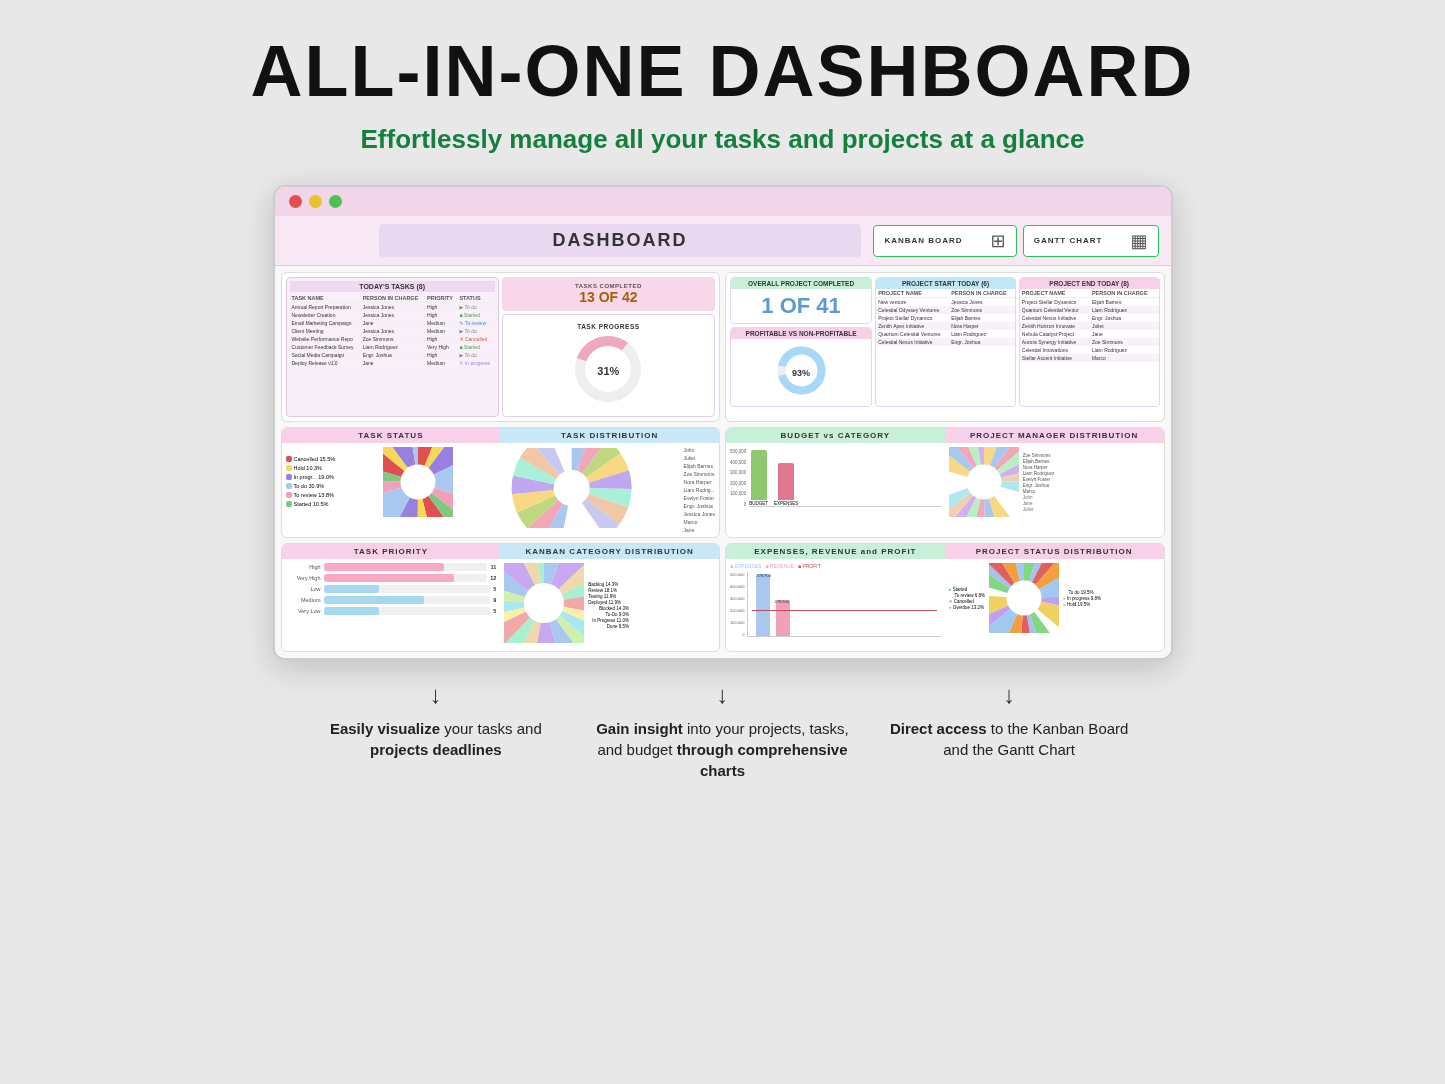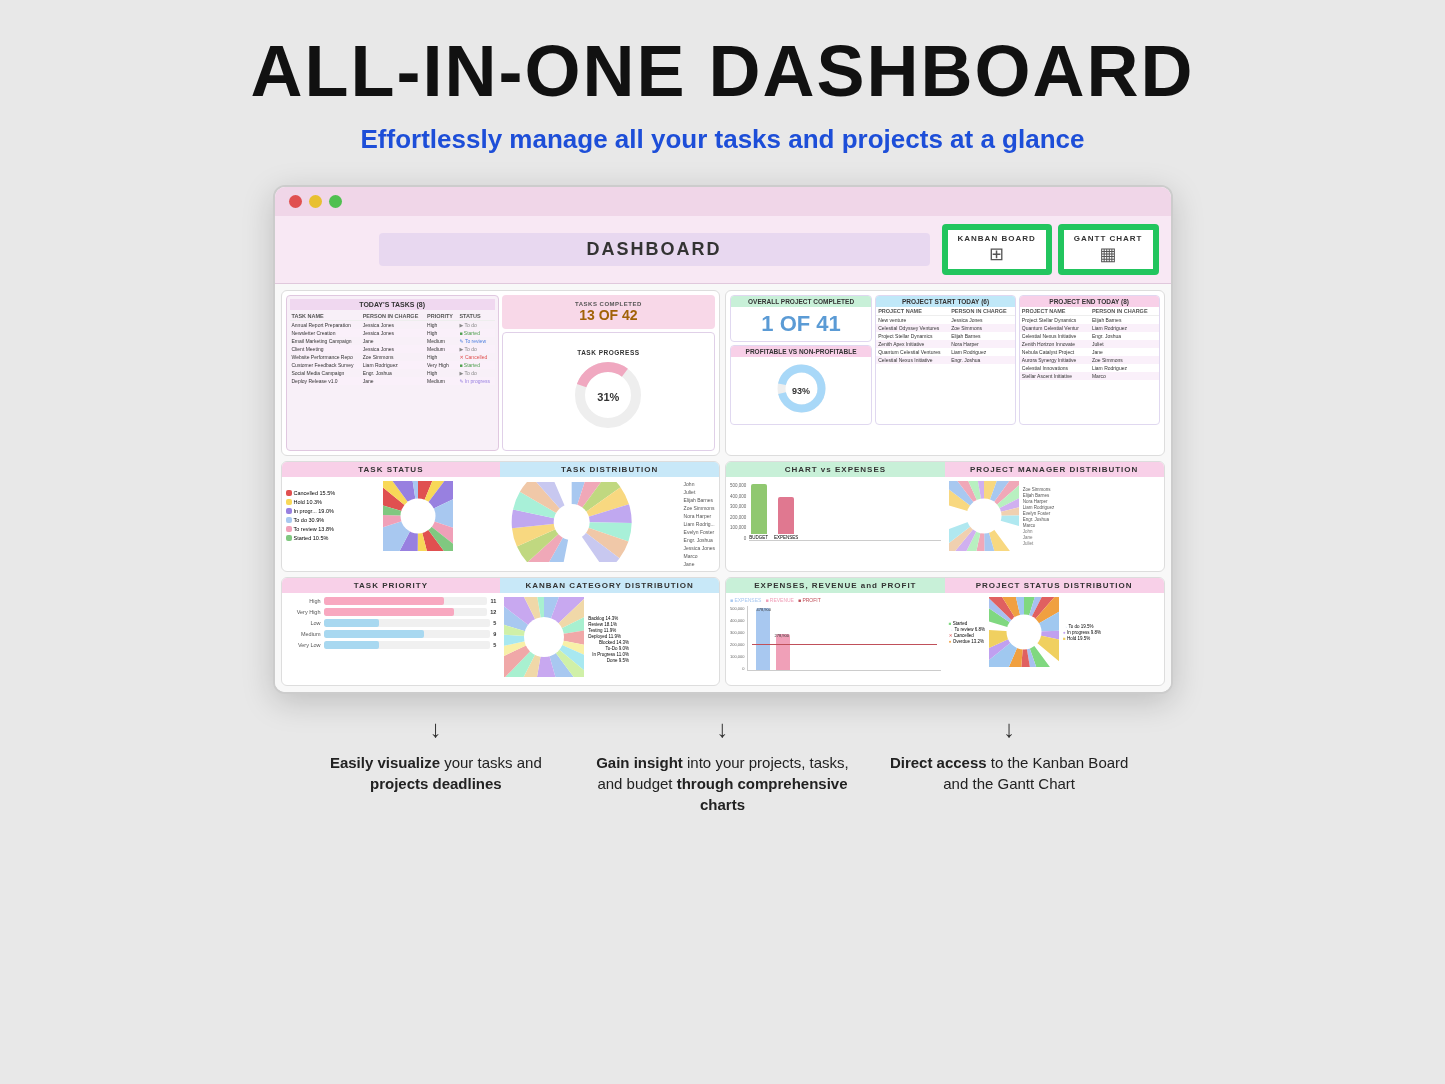--- a/index.html
+++ b/index.html
@@ -19,21 +19,21 @@
       font-weight: 900;
       color: #111;
       letter-spacing: 2px;
       margin-bottom: 12px;
       text-align: center;
     }
 
     .subtitle {
       font-size: 26px;
       font-weight: 700;
-      color: #1d4ed8;
+      color: #15803d;
       margin-bottom: 30px;
       text-align: center;
     }
 
     
     .browser-window {
       width: 900px;
       background: #fff;
       border-radius: 12px;
       border: 2px solid #ccc;
@@ -76,28 +76,29 @@
       color: #333;
       letter-spacing: 2px;
       background: #e8d8f0;
       padding: 6px 0;
       border-radius: 4px;
       margin: 0 12px;
     }
 
     .header-btn {
       display: flex;
-      flex-direction: column;
+      flex-direction: row;
       align-items: center;
       background: #fff;
-      border: 6px solid #22c55e;
+      border: 1px solid #22c55e;
       border-radius: 4px;
       padding: 4px 10px;
       cursor: pointer;
       min-width: 80px;
+      gap: 28px;
     }
     .header-btn .btn-label {
       font-size: 8px;
       font-weight: 700;
       color: #333;
       letter-spacing: 1px;
     }
     .header-btn .btn-icon {
       font-size: 18px;
       color: #555;
@@ -188,21 +189,21 @@
       font-size: 6px;
       font-weight: 700;
       color: #555;
       letter-spacing: 0.5px;
     }
 
     .progress-card {
       background: #fff;
       border: 1px solid #e0d0e8;
       border-radius: 4px;
-      padding: 16px;
+      padding: 8px;
       text-align: center;
       flex: 1;
       display: flex;
       flex-direction: column;
       align-items: center;
       justify-content: center;
     }
     .progress-card .prog-title {
       font-size: 6.5px;
       font-weight: 700;
@@ -674,21 +675,21 @@
                 <div style="font-size:5px;">Jane</div>
               </div>
             </div>
           </div>
         </div>
       </div>
 
       <div class="panel">
         <div style="display:grid;grid-template-columns:1fr 1fr;gap:0;">
           <div>
-            <div class="panel-header green">CHART vs EXPENSES</div>
+            <div class="panel-header green">BUDGET vs CATEGORY</div>
             <div style="padding:4px;display:flex;gap:3px;align-items:flex-start;">
 
               <div style="display:flex;flex-direction:column;justify-content:space-between;height:60px;font-size:4.5px;color:#666;text-align:right;padding-top:2px;">
                 <div>500,000</div>
                 <div>400,000</div>
                 <div>300,000</div>
                 <div>200,000</div>
                 <div>100,000</div>
                 <div>0</div>
               </div>

